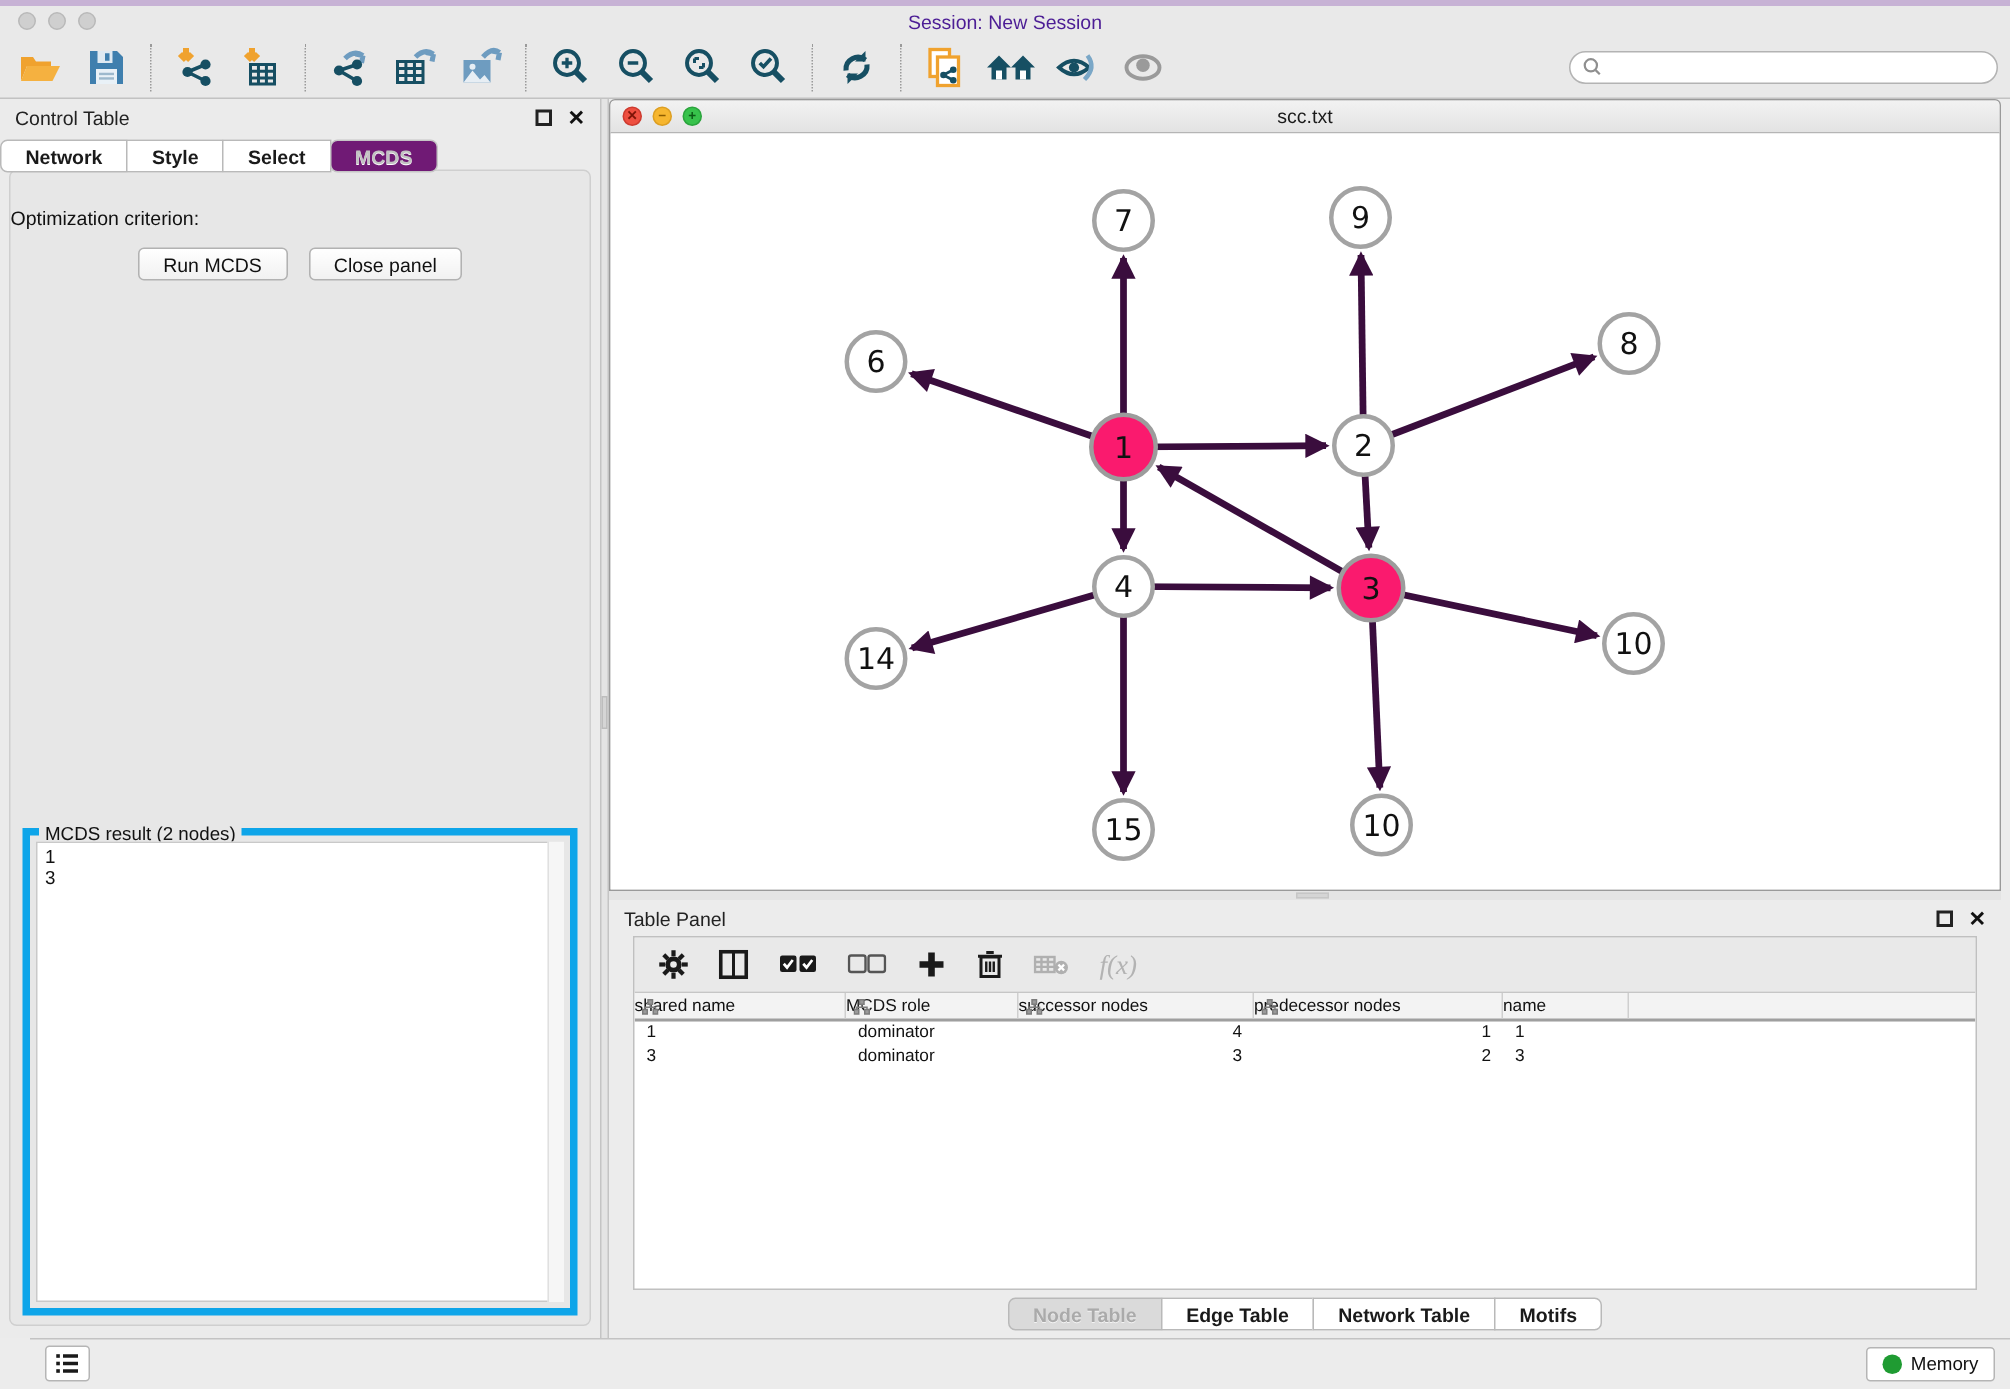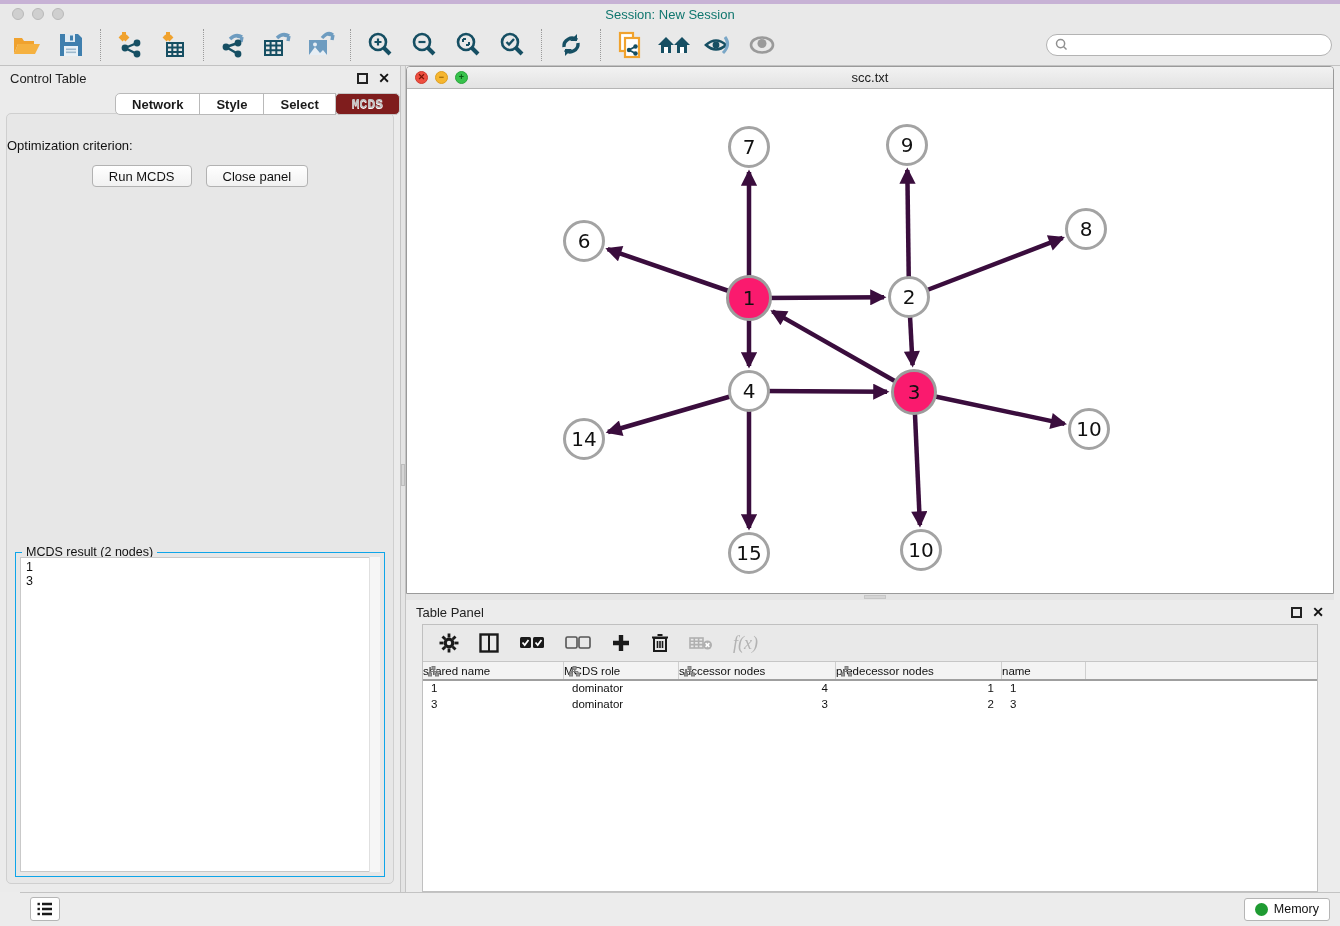--- a/index.html
+++ b/index.html
@@ -9,21 +9,21 @@
     font-family:"Liberation Sans", sans-serif;
     background:#ececec; color:#1a1a1a; position:relative;
     -webkit-font-smoothing:antialiased;
   }
   
   .top-strip { height:4px; background:#c7b2d5; }
   .titlebar {
     height:20px; background:#e9e9e9; position:relative;
     display:flex; align-items:center; justify-content:center;
   }
-  .titlebar .title { font-size:13px; color:#0f766e; }
+  .titlebar .title { font-size:13px; color:#4c1d95; }
   .traffic { position:absolute; left:12px; top:4px; display:flex; gap:8px; }
   .traffic .dot { width:12px; height:12px; border-radius:50%; background:#cfcfcf; border:1px solid #b9b9b9; }
 
   
   .toolbar {
     height:42px; background:#e9e9e9; border-bottom:1px solid #c2c2c2;
     display:flex; align-items:center; padding:0 8px; gap:6px;
   }
   .tbtn { width:38px; height:34px; display:flex; align-items:center; justify-content:center; }
   .tsep { width:1px; height:32px; border-left:1px dotted #9a9a9a; margin:0 4px; }
@@ -38,48 +38,48 @@
   .main { display:flex; height:826px; }
 
   
   .cpanel { width:400px; display:flex; flex-direction:column; background:#ebebeb; }
   .panel-header {
     height:24px; display:flex; align-items:center; padding:0 10px; font-size:13px; color:#222;
   }
   .panel-header .spacer { flex:1; }
   .wicon-float { width:11px; height:11px; border:2px solid #222; margin-right:10px; }
   .wicon-close { font-size:14px; font-weight:bold; color:#111; line-height:1; }
-  .cp-tabs { display:flex; justify-content:flex-end; margin-top:3px; position:relative; z-index:2; }
+  .cp-tabs { display:flex; justify-content:flex-start; margin-top:3px; position:relative; z-index:2; }
   .seg {
     height:22px; padding:0 16px; background:#fff; border:1px solid #b9b9b9;
     font-size:13px; font-weight:bold; display:flex; align-items:center; margin-left:-1px;
   }
   .seg.first { border-radius:5px 0 0 5px; margin-left:0; }
   .seg.last { border-radius:0 5px 5px 0; }
-  .seg.ghost { background:#7f1d1d; color:#c2c2c2; border-color:#c6c6c6; border-radius:5px; text-shadow:0 1px 0 #fff;font-family:Liberation Mono, monospace; }
+  .seg.ghost { background:#701a75; color:#c2c2c2; border-color:#c6c6c6; border-radius:5px; text-shadow:0 1px 0 #fff; }
   .cp-content {
     flex:1; margin:-2px 6px 8px 6px; border:1px solid #cfcfcf; border-radius:5px;
     background:#e7e7e7; display:flex; flex-direction:column; padding:14px 0 0 0;
   }
   .opt-label { text-align:left; font-size:13px; color:#111; margin-top:10px; }
   .select {
     margin:9px auto 0 auto; width:312px; height:23px; background:#fff;
     border:1px solid #b5b5b5; border-radius:4px; display:flex; align-items:center;
     font-size:13px; padding:0 8px; position:relative;
   }
   .select .sel-arrows { margin-left:auto; }
   .btn-row { display:flex; justify-content:center; gap:14px; margin-top:12px; }
   .btn {
     height:22px; padding:0 16px; background:linear-gradient(#ffffff,#f1f1f1);
     border:1px solid #b2b2b2; border-radius:4px; font-size:13px; display:flex; align-items:center;
     font-family:inherit; color:#111;
   }
   .result-group {
     margin:8px 8px 6px 8px; margin-top:auto; height:325px;
-    border:1px solid #0ea5e9; position:relative; background:#e7e7e7;
+    border:5px solid #0ea5e9; position:relative; background:#e7e7e7;
   }
   .result-legend {
     position:absolute; top:-8px; left:6px; background:#e7e7e7; padding:0 4px; font-size:12.5px; color:#111;
   }
   .result-text {
     position:absolute; inset:4px; background:#fff; border:1px solid #c9c9c9;
     font-size:12.5px; padding:2px 5px; white-space:pre; color:#111; overflow:hidden;
   }
   .result-scroll { position:absolute; top:4px; bottom:4px; right:4px; width:11px; background:#f6f6f6; border-left:1px solid #e0e0e0; }
 
@@ -556,20 +556,26 @@
                 <div class="td" style="width: 141px;">3</div>
                 <div class="td" style="width: 115px;">dominator</div>
                 <div class="td r" style="width: 157px;">3</div>
                 <div class="td r" style="width: 166px;">2</div>
                 <div class="td" style="width: 84px;">3</div>
               </div>
             </div>
         </div>
       </div>
 
+      <div class="tp-tabs">
+          <div class="seg first active-gray">Node Table</div>
+          <div class="seg">Edge Table</div>
+          <div class="seg">Network Table</div>
+          <div class="seg last">Motifs</div>
+        </div>
     </div>
   </div>
 </div>
 
 <div class="statusbar">
   <div class="sq-btn">
     <svg width="16" height="14" viewBox="0 0 16 14">
       <g stroke="#1a1a1a" stroke-width="2.4">
         <path d="M5 2 h10 M5 7 h10 M5 12 h10"></path>
       </g>

